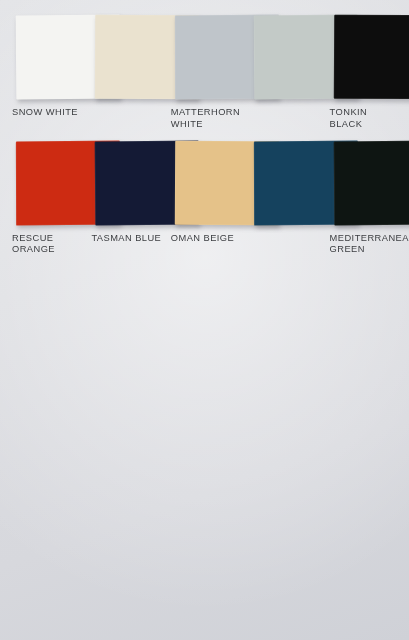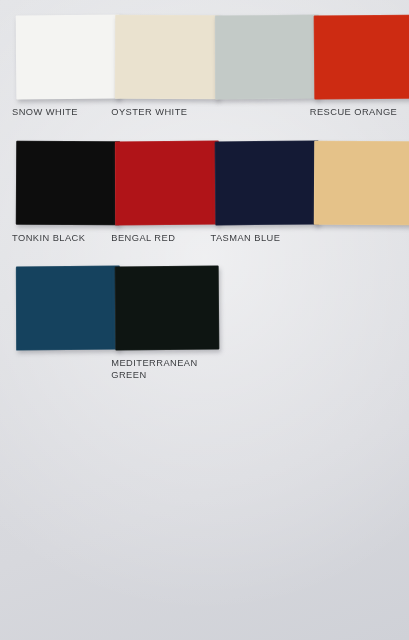--- a/index.html
+++ b/index.html
@@ -23,21 +23,21 @@
     inset: 0;
     background:
       radial-gradient(130% 90% at 50% 40%, rgba(255,255,255,0.55) 0%, rgba(255,255,255,0.0) 62%),
       linear-gradient(160deg, #e3e4e7 0%, #dcdde1 38%, #d7d8dd 72%, #cfd1d7 100%);
   }
 
   #grid {
     position: absolute;
     inset: 0;
     display: grid;
-    grid-template-columns: repeat(4, 1fr);
+    grid-template-columns: repeat(5, 1fr);
     grid-template-rows: repeat(5, 1fr);
     padding: 8px 6px 4px 6px;
   }
 
   .cell {
     position: relative;
     padding: 0 6px;
   }
 
   .chip-wrap {
@@ -87,55 +87,56 @@
     <div class="cell">
       <div class="chip-wrap">
         <div class="chip" style="background: rgb(244, 244, 242);"></div>
       </div>
       <div class="label">SNOW WHITE</div>
     </div>
     <div class="cell">
       <div class="chip-wrap">
         <div class="chip" style="background: rgb(234, 226, 207);"></div>
       </div>
-      <div class="label">OYSTER WHITE</div>
+    </div>
+    <div class="cell">
+      <div class="chip-wrap">
+        <div class="chip" style="background: rgb(191, 197, 202);"></div>
+      </div>
+      <div class="label">MATTERHORN
+WHITE</div>
     </div>
     <div class="cell">
       <div class="chip-wrap">
         <div class="chip" style="background: rgb(195, 202, 199);"></div>
       </div>
-    </div>
-    <div class="cell">
-      <div class="chip-wrap">
-        <div class="chip" style="background: rgb(205, 43, 18);"></div>
-      </div>
-      <div class="label">RESCUE ORANGE</div>
     </div>
     <div class="cell">
       <div class="chip-wrap">
         <div class="chip" style="background: rgb(13, 13, 13);"></div>
       </div>
       <div class="label">TONKIN BLACK</div>
     </div>
     <div class="cell">
       <div class="chip-wrap">
-        <div class="chip" style="background: rgb(176, 20, 24);"></div>
+        <div class="chip" style="background: rgb(205, 43, 18);"></div>
       </div>
-      <div class="label">BENGAL RED</div>
+      <div class="label">RESCUE ORANGE</div>
     </div>
     <div class="cell">
       <div class="chip-wrap">
         <div class="chip" style="background: rgb(20, 26, 53);"></div>
       </div>
       <div class="label">TASMAN BLUE</div>
     </div>
     <div class="cell">
       <div class="chip-wrap">
         <div class="chip" style="background: rgb(229, 194, 137);"></div>
       </div>
+      <div class="label">OMAN BEIGE</div>
     </div>
     <div class="cell">
       <div class="chip-wrap">
         <div class="chip" style="background: rgb(21, 66, 94);"></div>
       </div>
     </div>
     <div class="cell">
       <div class="chip-wrap">
         <div class="chip" style="background: rgb(14, 21, 18);"></div>
       </div>

